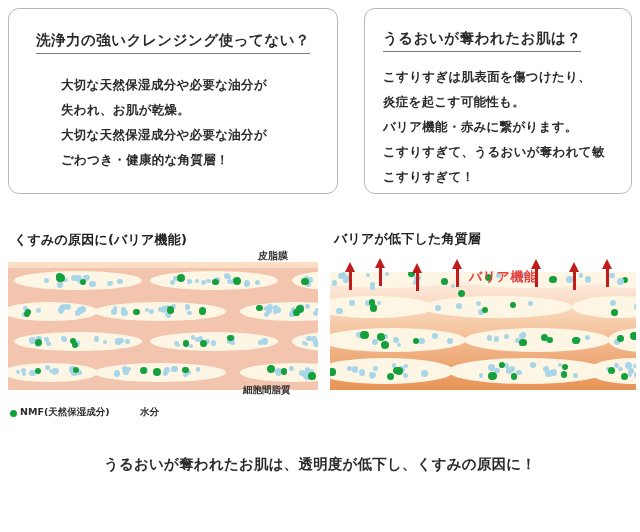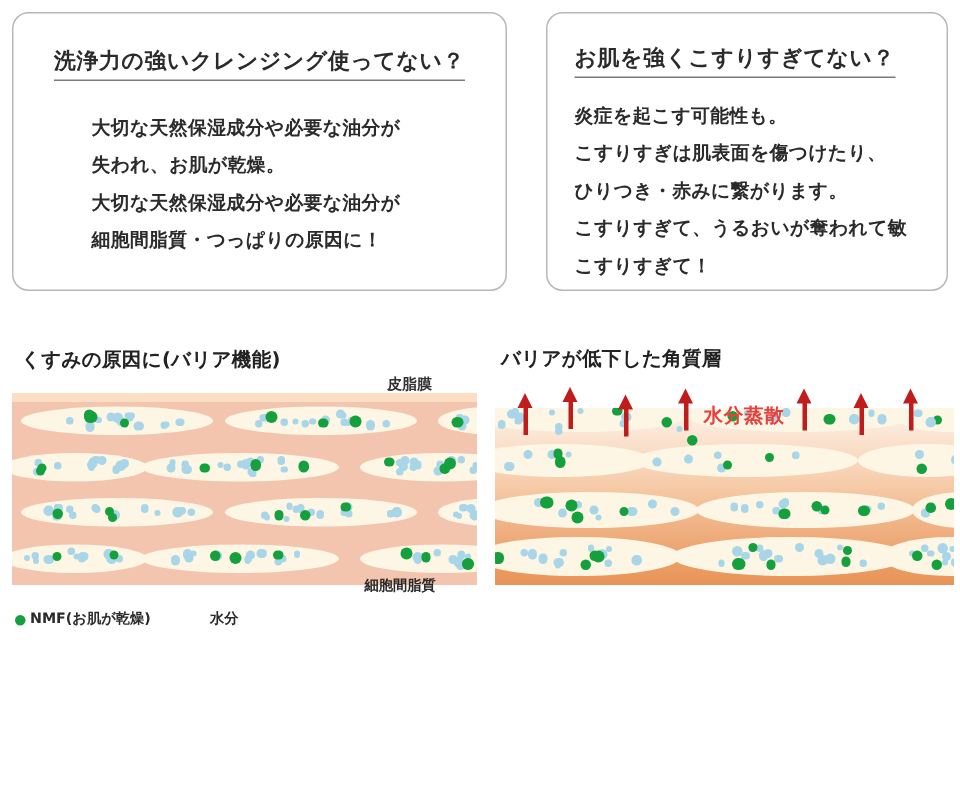--- a/index.html
+++ b/index.html
@@ -137,30 +137,30 @@
 <body>
 
 <div class="stage">
 
   <div class="qbox" id="qbox-left">
     <div class="qtitle">洗浄力の強いクレンジング使ってない？</div>
     <div class="qlines">
       <div class="qline">大切な天然保湿成分や必要な油分が</div>
       <div class="qline">失われ、お肌が乾燥。</div>
       <div class="qline">大切な天然保湿成分や必要な油分が</div>
-      <div class="qline">細胞間脂質・つっぱりの原因に！</div>
+      <div class="qline">ごわつき・健康的な角質層！</div>
     </div>
   </div>
 
   <div class="qbox" id="qbox-right">
-    <div class="qtitle">お肌を強くこすりすぎてない？</div>
+    <div class="qtitle">うるおいが奪われたお肌は？</div>
     <div class="qlines">
+      <div class="qline">こすりすぎは肌表面を傷つけたり、</div>
       <div class="qline">炎症を起こす可能性も。</div>
-      <div class="qline">こすりすぎは肌表面を傷つけたり、</div>
-      <div class="qline">ひりつき・赤みに繋がります。</div>
+      <div class="qline">バリア機能・赤みに繋がります。</div>
       <div class="qline">こすりすぎて、うるおいが奪われて敏</div>
       <div class="qline">こすりすぎて！</div>
     </div>
   </div>
 
   <div class="diagram-title" style="left:14px;top:231px;">くすみの原因に(バリア機能)</div>
 
   <div class="sebum-label" style="left:258px;top:249px;">皮脂膜</div>
 
   <div id="sebum-film"></div>
@@ -341,21 +341,21 @@
       <div class="dotb" style="width: 5.9px; height: 5.9px; left: 290.7px; top: 102.1px; background: rgb(169, 213, 232);"></div>
       <div class="dotb" style="width: 4px; height: 4px; left: 301.9px; top: 100.8px; background: rgb(169, 213, 232);"></div>
       <div class="dotb" style="width: 5.5px; height: 5.5px; left: 309.7px; top: 104.6px; background: rgb(169, 213, 232);"></div>
       <div class="dotb" style="width: 5.6px; height: 5.6px; left: 296.6px; top: 99.3px; background: rgb(169, 213, 232);"></div>
       <div class="dotg" style="width: 8.3px; height: 8.3px; left: 258.6px; top: 96.8px; background: rgb(20, 160, 60);"></div>
       <div class="dotg" style="width: 6.4px; height: 6.4px; left: 272.8px; top: 100.2px; background: rgb(20, 160, 60);"></div>
       <div class="dotg" style="width: 7.7px; height: 7.7px; left: 300px; top: 104.3px; background: rgb(20, 160, 60);"></div>
     </div>
 
   <div class="legend-dot" style="left:10px;top:410px;"></div>
-  <div class="legend-item" style="left:20px;top:406px;">NMF(お肌が乾燥)</div>
+  <div class="legend-item" style="left:20px;top:406px;">NMF(天然保湿成分)</div>
   <div class="legend-item" style="left:140px;top:406px;">水分</div>
   <div class="legend-item" style="left:243px;top:384px;">細胞間脂質</div>
 
   <div class="diagram-title" style="left:334px;top:230px;">バリアが低下した角質層</div>
 
   <div class="panel" id="panel-damaged">
       <div class="cell" style="left: -14px; top: -4px; width: 140px; height: 20px; background: rgb(253, 246, 228);"></div>
       <div class="dotb" style="width: 4.7px; height: 4.7px; left: 13px; top: 6.8px; background: rgb(169, 213, 232);"></div>
       <div class="dotb" style="width: 4.2px; height: 4.2px; left: 55px; top: -0.2px; background: rgb(169, 213, 232);"></div>
       <div class="dotb" style="width: 6.7px; height: 6.7px; left: 13.1px; top: 3.2px; background: rgb(169, 213, 232);"></div>
@@ -480,22 +480,23 @@
       <div class="dotg" style="width: 7px; height: 7px; left: 128px; top: 18.1px; background: rgb(20, 160, 60);"></div>
       <div class="dotb" style="width: 5.9px; height: 5.9px; left: 1.5px; top: 8.1px; background: rgb(169, 213, 232);"></div>
       <div class="dotb" style="width: 6.8px; height: 6.8px; left: 286.9px; top: 5.9px; background: rgb(169, 213, 232);"></div>
       <div class="dotb" style="width: 6.4px; height: 6.4px; left: 84.4px; top: 2.7px; background: rgb(169, 213, 232);"></div>
       <div class="dotb" style="width: 4.4px; height: 4.4px; left: 120.6px; top: 12.1px; background: rgb(169, 213, 232);"></div>
       <div class="dotb" style="width: 6.7px; height: 6.7px; left: 7.9px; top: 0.8px; background: rgb(169, 213, 232);"></div>
       <div class="dotg" style="width: 7px; height: 7px; left: 110.9px; top: 5.5px; background: rgb(20, 160, 60);"></div>
       <div class="dotb" style="width: 5px; height: 5px; left: 40.4px; top: 10.4px; background: rgb(169, 213, 232);"></div>
     </div>
 
-  <div id="evap-label" style="left:469px;top:268px;">水分蒸散</div>
-
+  <div id="evap-label" style="left:469px;top:268px;">バリア機能</div>
+
+  <div class="footline" id="footline-0">うるおいが奪われたお肌は、透明度が低下し、くすみの原因に！</div>
 
 <div class="arrow" style="left: 345px; top: 262px;">
       <div class="head" style="border-bottom-color: rgb(192, 28, 28);"></div>
       <div class="shaft" style="background: rgb(192, 28, 28);"></div>
     </div>
     <div class="arrow" style="left: 375px; top: 258px;">
       <div class="head" style="border-bottom-color: rgb(192, 28, 28);"></div>
       <div class="shaft" style="background: rgb(192, 28, 28);"></div>
     </div>
     <div class="arrow" style="left: 412px; top: 263px;">

